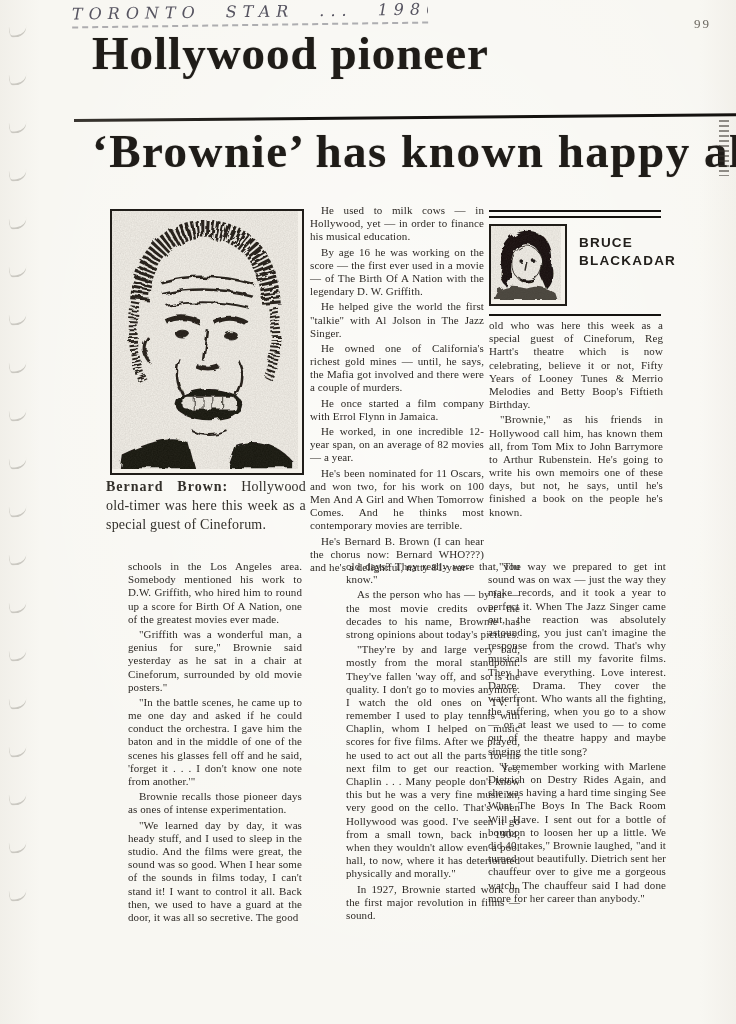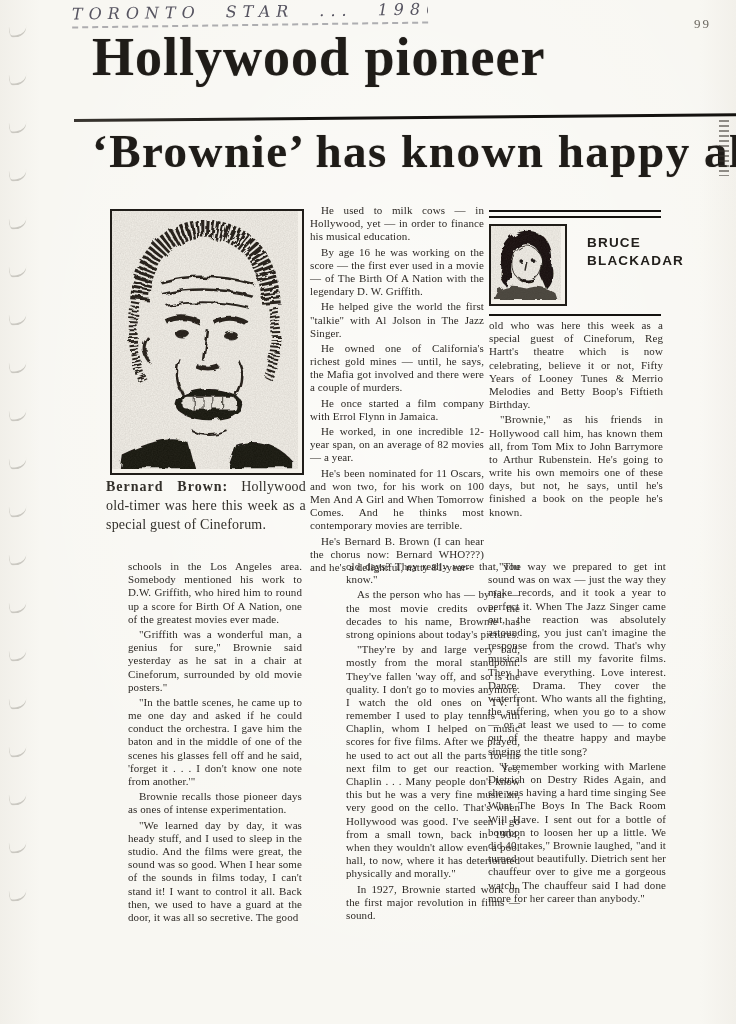--- a/index.html
+++ b/index.html
@@ -36,21 +36,21 @@
     border-bottom:2px dashed rgba(100,100,110,.5);
     padding-bottom:3px;white-space:nowrap;overflow:hidden;
   }
   .pagenum{
     position:absolute;left:694px;top:16px;
     font-size:13px;color:#6b675f;letter-spacing:2px;
   }
   .kicker{
     position:absolute;left:92px;top:26px;
     font-family:"Liberation Serif", serif;font-weight:700;
-    font-size:54px;color:var(--headline);letter-spacing:1px;white-space:nowrap;
+    font-size:47px;color:var(--headline);letter-spacing:1px;white-space:nowrap;
     text-shadow:0 0 1px rgba(30,25,20,.4);
   }
   .toprule{
     position:absolute;left:74px;top:116px;width:700px;height:3px;
     background:linear-gradient(90deg,#3a3631,#14120f 30%,#14120f);
     transform:rotate(-0.5deg);
   }
   .mainhead{
     position:absolute;left:92px;top:124px;
     font-family:"Liberation Serif", serif;font-weight:700;
@@ -77,21 +77,21 @@
   
   .byline{
     position:absolute;left:489px;top:210px;width:172px;height:98px;
     border-top:2px solid var(--rule);
     border-bottom:2px solid var(--rule);
     padding-top:4px;
   }
   .byline::before{
     content:"";display:block;height:2px;background:var(--rule);margin-bottom:6px;
   }
-  .byline-inner{display:flex;gap:20px;align-items:flex-start;}
+  .byline-inner{display:flex;gap:12px;align-items:flex-start;}
   .byline-photo{
     width:74px;height:78px;border:2px solid #201d19;background:#f4f1ea;
     flex:0 0 auto;overflow:hidden;
   }
   .byline-name{
     font-family:"Liberation Sans", sans-serif;font-weight:700;
     font-size:13.5px;letter-spacing:1.2px;color:#23201c;line-height:1.35;
     padding-top:10px;
   }
   

